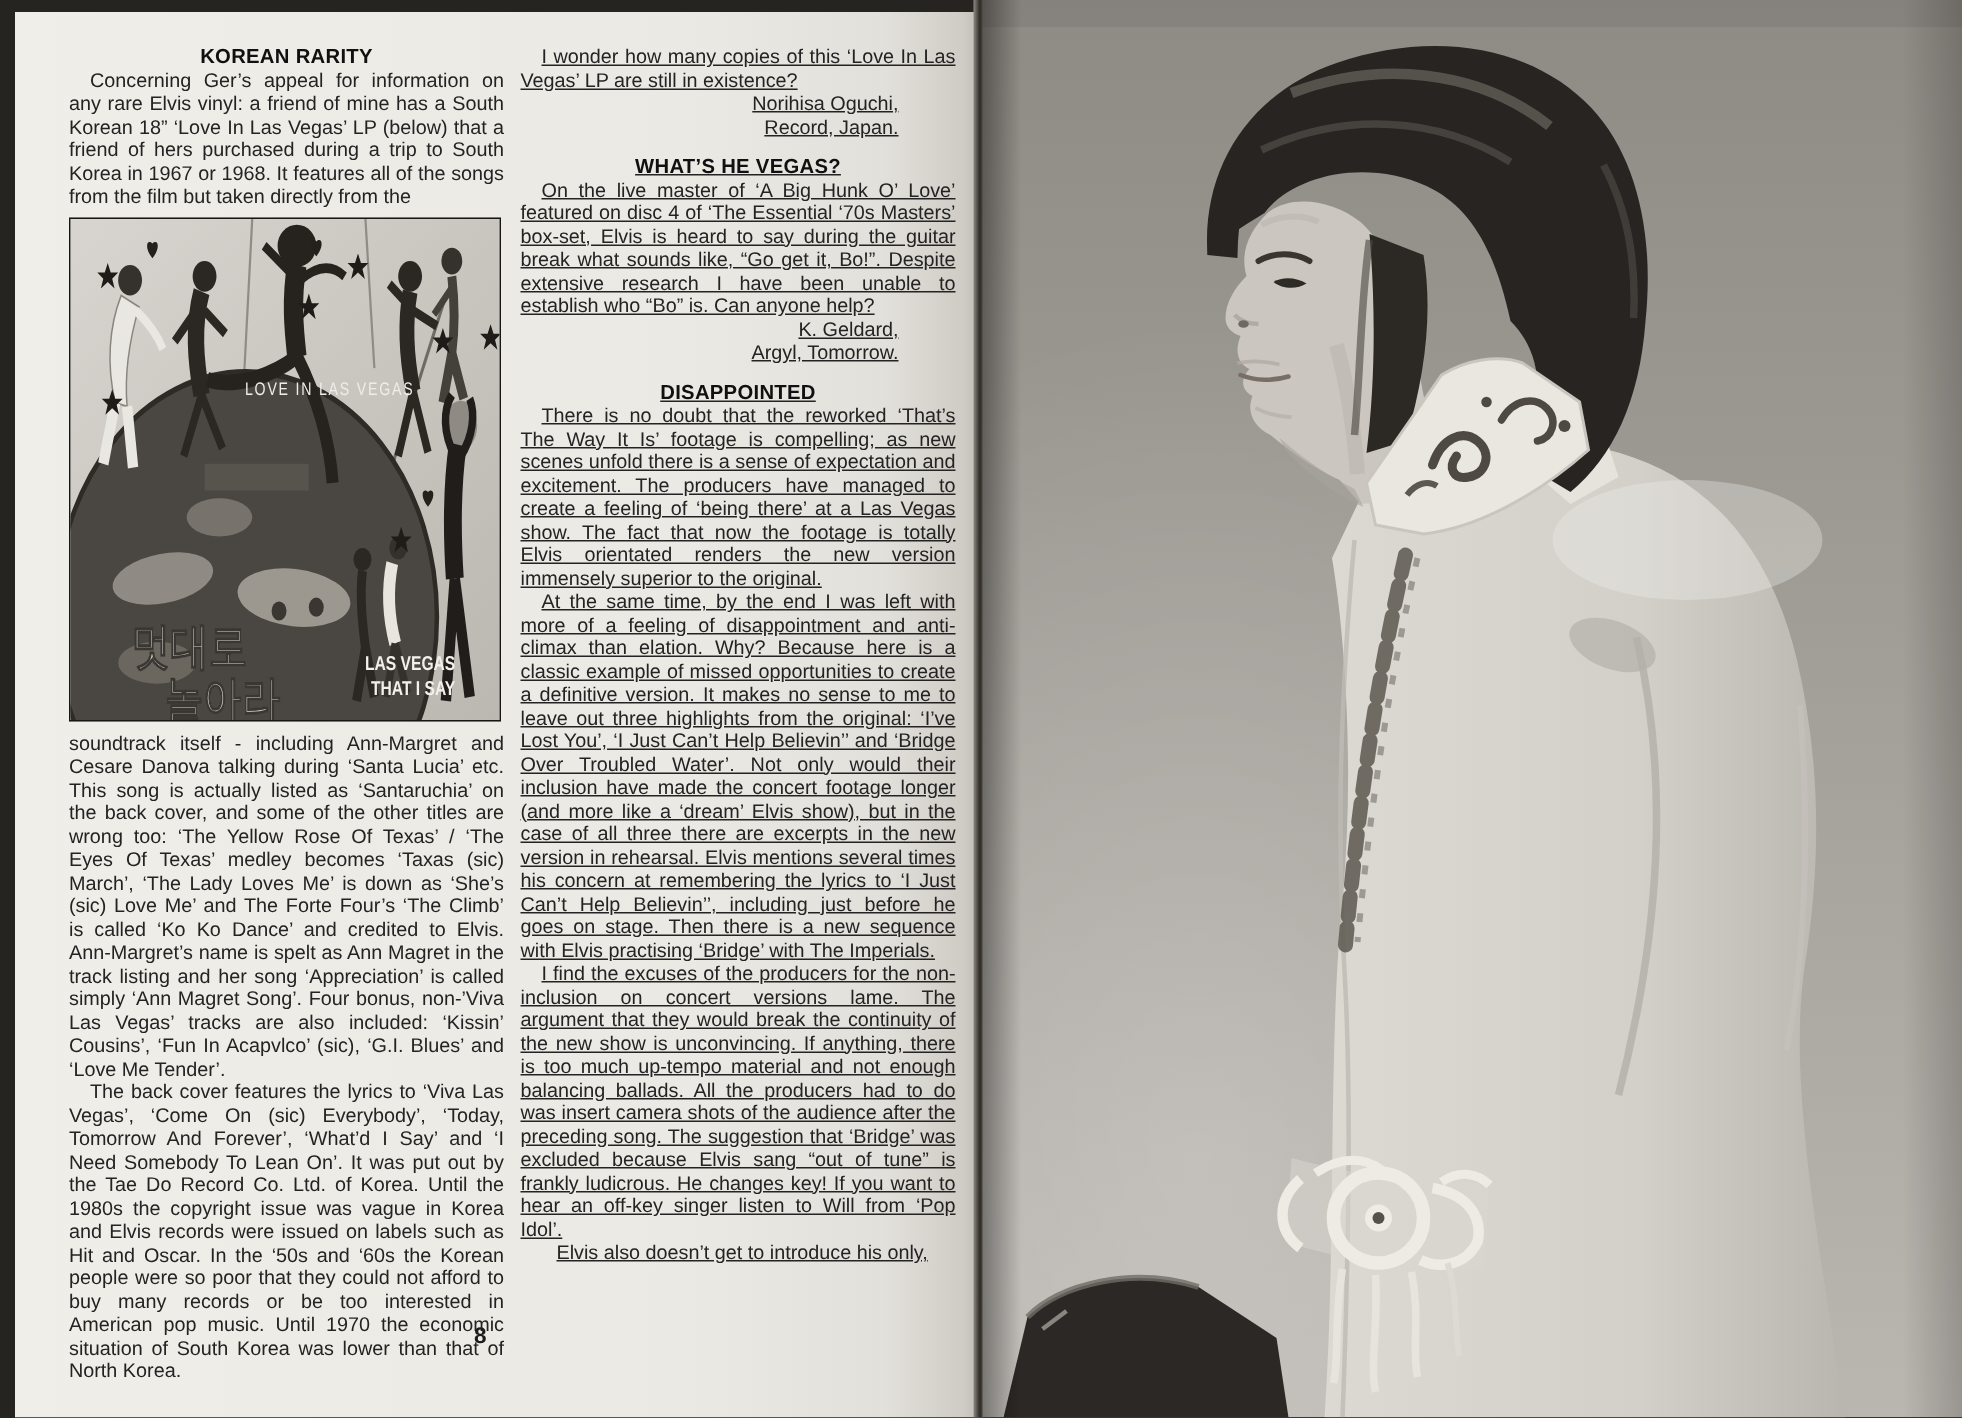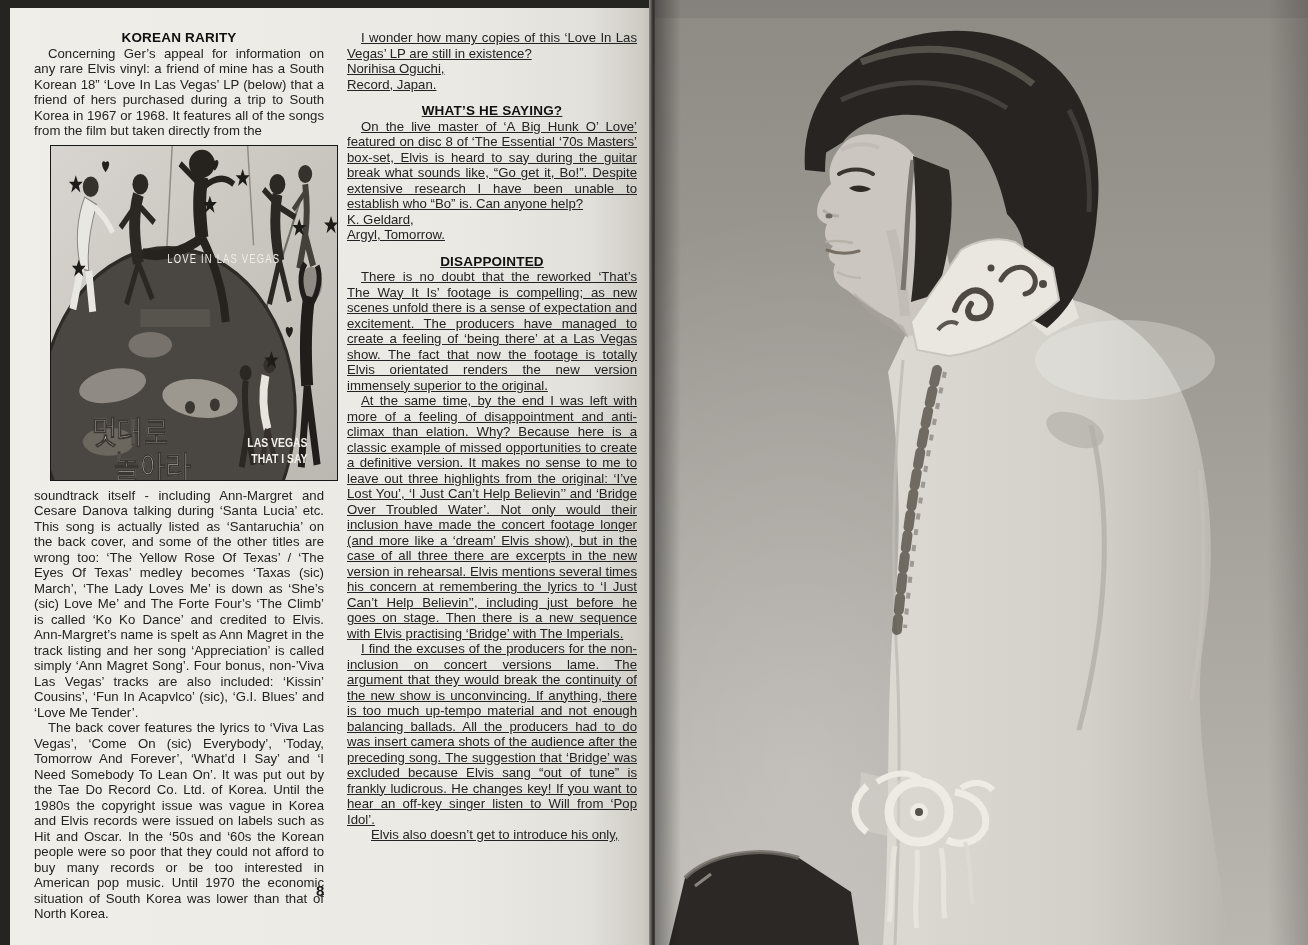--- a/index.html
+++ b/index.html
@@ -11,31 +11,31 @@
   }
   .spread { position:absolute; inset:0; }
 
   
   .left-page {
     position:absolute; left:10px; top:8px; width:645px; height:937px;
     background:linear-gradient(90deg,#f0eee8 0%,#ebe9e3 70%,#e2e0da 90%,#cfccc6 98%,#bdbab4 100%);
     overflow:hidden;
   }
   .col { position:absolute; top:22px; width:290px; font-size:13.2px; line-height:15.5px; color:#232323; text-align:justify; }
-  .col1 { left:24px; }
+  .col1 { left:36px; }
   .col2 { left:337px;text-decoration:underline; }
   .col p { margin:0; }
   .ind { text-indent:14px; }
   .ind2 { text-indent:24px; }
   .head { text-align:center; font-weight:700; font-size:13.5px; color:#101010; letter-spacing:.2px; }
   .mt { margin-top:11px; }
-  .sig { text-align:left; padding-right:38px; }
+  .sig { text-align:right; padding-right:38px; }
 
   .lp-figure {
-    width:288px; height:336px; margin:6px 0 7px 16px;
+    width:288px; height:336px; margin:6px 0 7px 0;
     border:1.5px solid #161616; background:#c9c6c0; position:relative;
   }
   .lp-figure svg { display:block; width:100%; height:100%; }
 
   .page-num {
     position:absolute; left:306px; top:874px;
     font-size:15px; font-weight:700; color:#1c1c1c;
   }
 
   
@@ -151,22 +151,22 @@
       </figure>
 
       <p>soundtrack itself - including Ann-Margret and Cesare Danova talking during ‘Santa Lucia’ etc. This song is actually listed as ‘Santaruchia’ on the back cover, and some of the other titles are wrong too: ‘The Yellow Rose Of Texas’ / ‘The Eyes Of Texas’ medley becomes ‘Taxas (sic) March’, ‘The Lady Loves Me’ is down as ‘She’s (sic) Love Me’ and The Forte Four’s ‘The Climb’ is called ‘Ko Ko Dance’ and credited to Elvis. Ann-Margret’s name is spelt as Ann Magret in the track listing and her song ‘Appreciation’ is called simply ‘Ann Magret Song’. Four bonus, non-’Viva Las Vegas’ tracks are also included: ‘Kissin’ Cousins’, ‘Fun In Acapvlco’ (sic), ‘G.I. Blues’ and ‘Love Me Tender’.</p>
       <p class="ind">The back cover features the lyrics to ‘Viva Las Vegas’, ‘Come On (sic) Everybody’, ‘Today, Tomorrow And Forever’, ‘What’d I Say’ and ‘I Need Somebody To Lean On’. It was put out by the Tae Do Record Co. Ltd. of Korea. Until the 1980s the copyright issue was vague in Korea and Elvis records were issued on labels such as Hit and Oscar. In the ‘50s and ‘60s the Korean people were so poor that they could not afford to buy many records or be too interested in American pop music. Until 1970 the economic situation of South Korea was lower than that of North Korea.</p>
     </div>
 
     <div class="col col2">
       <p class="ind">I wonder how many copies of this ‘Love In Las Vegas’ LP are still in existence?</p>
       <p class="sig">Norihisa Oguchi,</p>
       <p class="sig">Record, Japan.</p>
-      <h3 class="head mt">WHAT’S HE SAYING?</h3>
-      <p class="ind">On the live master of ‘A Big Hunk O’ Love’ featured on disc 8 of ‘The Essential ‘70s Masters’ box-set, Elvis is heard to say during the guitar break what sounds like, “Go get it, Bo!”. Despite extensive research I have been unable to establish who “Bo” is. Can anyone help?</p>
+      <h3 class="head mt">WHAT’S HE VEGAS?</h3>
+      <p class="ind">On the live master of ‘A Big Hunk O’ Love’ featured on disc 4 of ‘The Essential ‘70s Masters’ box-set, Elvis is heard to say during the guitar break what sounds like, “Go get it, Bo!”. Despite extensive research I have been unable to establish who “Bo” is. Can anyone help?</p>
       <p class="sig">K. Geldard,</p>
       <p class="sig">Argyl, Tomorrow.</p>
       <h3 class="head mt">DISAPPOINTED</h3>
       <p class="ind">There is no doubt that the reworked ‘That’s The Way It Is’ footage is compelling; as new scenes unfold there is a sense of expectation and excitement. The producers have managed to create a feeling of ‘being there’ at a Las Vegas show. The fact that now the footage is totally Elvis orientated renders the new version immensely superior to the original.</p>
       <p class="ind">At the same time, by the end I was left with more of a feeling of disappointment and anti-climax than elation. Why? Because here is a classic example of missed opportunities to create a definitive version. It makes no sense to me to leave out three highlights from the original: ‘I’ve Lost You’, ‘I Just Can’t Help Believin’’ and ‘Bridge Over Troubled Water’. Not only would their inclusion have made the concert footage longer (and more like a ‘dream’ Elvis show), but in the case of all three there are excerpts in the new version in rehearsal. Elvis mentions several times his concern at remembering the lyrics to ‘I Just Can’t Help Believin’’, including just before he goes on stage. Then there is a new sequence with Elvis practising ‘Bridge’ with The Imperials.</p>
       <p class="ind">I find the excuses of the producers for the non-inclusion on concert versions lame. The argument that they would break the continuity of the new show is unconvincing. If anything, there is too much up-tempo material and not enough balancing ballads. All the producers had to do was insert camera shots of the audience after the preceding song. The suggestion that ‘Bridge’ was excluded because Elvis sang “out of tune” is frankly ludicrous. He changes key! If you want to hear an off-key singer listen to Will from ‘Pop Idol’.</p>
       <p class="ind2">Elvis also doesn’t get to introduce his only,</p>
     </div>
 
     <div class="page-num">8</div>

